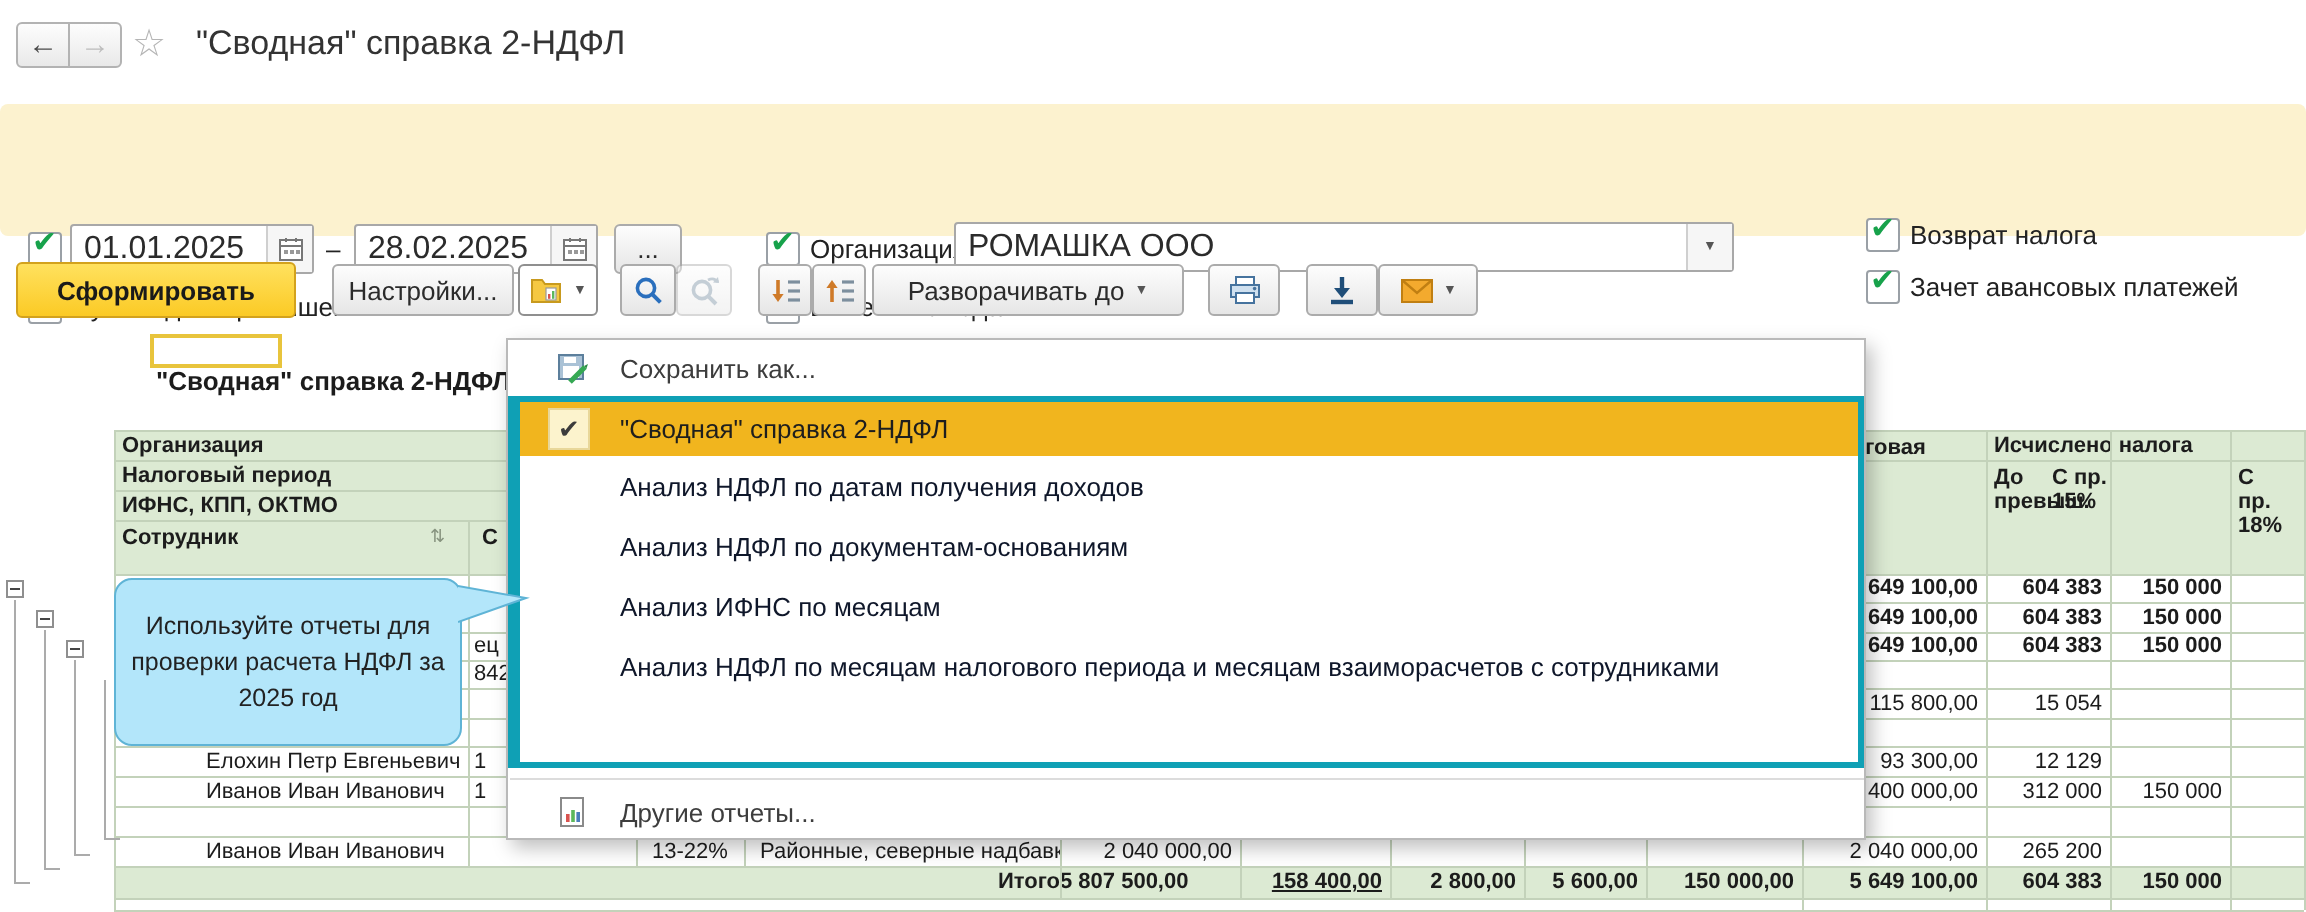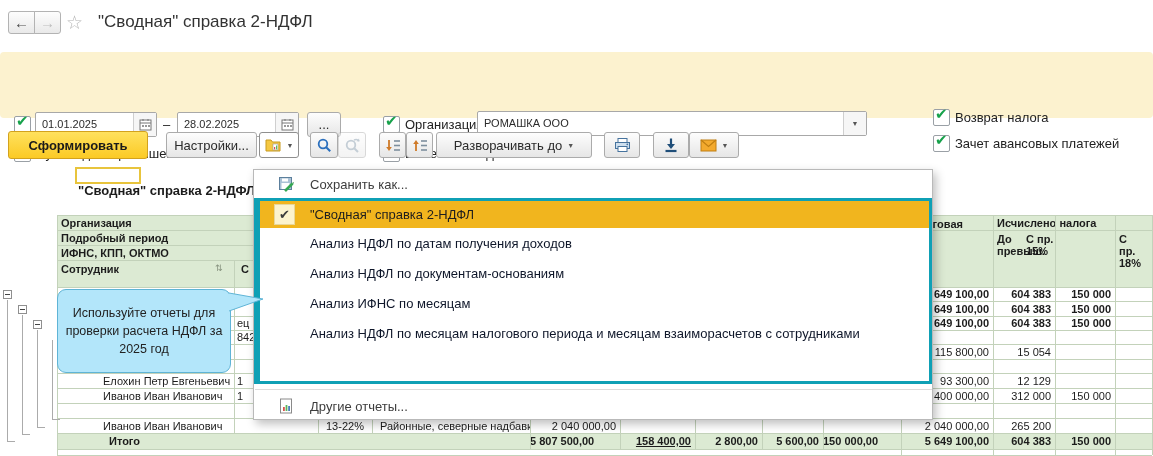--- a/index.html
+++ b/index.html
@@ -13,21 +13,21 @@
   .navbtn.first{border-radius:3px 0 0 3px}
   .navbtn.last{border-radius:0 3px 3px 0;color:#bdbdbd}
   .star{position:absolute;font-size:19px;color:#b5b5b5}
   .wtitle{position:absolute;font-size:17px;color:#333;white-space:nowrap}
   
   .fpanel{position:absolute;left:0;top:52px;width:1153px;height:66px;background:#fcf2cf;border-radius:4px}
   .cb{position:absolute;width:15px;height:15px;background:#fff;border:1px solid #9aa0a6;border-radius:2px}
   .tick{position:absolute;left:1px;top:-5px;font-size:15px;font-weight:bold;color:#17a24b}
   .flabel{position:absolute;font-size:13px;color:#222;white-space:nowrap}
   .field{position:absolute;height:25px;background:#fff;border:1px solid #a8a8a8;border-radius:2px;display:flex;box-sizing:border-box}
-  .fval{flex:1;font-size:11px;line-height:23px;padding-left:6px;white-space:nowrap;overflow:hidden}
+  .fval{flex:1;font-size:16px;line-height:23px;padding-left:6px;white-space:nowrap;overflow:hidden}
   .fbtn{width:22px;border-left:1px solid #cfcfcf;display:flex;align-items:center;justify-content:center;background:#f6f6f6}
   .caret{font-size:7px;color:#555}
   
   .tbtn{position:absolute;box-sizing:border-box;background:linear-gradient(#fdfdfd,#e6e6e6);border:1px solid #ababab;
         border-radius:3px;font-size:13px;color:#2b2b2b;display:flex;align-items:center;justify-content:center;gap:5px;white-space:nowrap}
   .gen{background:linear-gradient(#ffe15e,#fbca25);border:1px solid #d3a21d;font-weight:bold;color:#1a1a1a}
   .dis{opacity:.45}
   
   .hdrblock{position:absolute;background:#dcead3}
   .hcell{position:absolute;font-size:11px;font-weight:bold;color:#1c1c1c;box-sizing:border-box;padding:1px 0 0 4px;white-space:nowrap}
@@ -211,21 +211,21 @@
     </svg>
   <span class="caret">▼</span>
 </div>
 
 <div id="report-layer" class="abs" style="left:0;top:0;width:1153px;height:456px">
   <div class="cursor" style="left:75px;top:167px;width:62px;height:13px"></div>
   <div class="rtitle" style="left:78px;top:183px">"Сводная" справка 2-НДФЛ</div>
 
   <div class="hdrblock" style="left:57px;top:215px;width:1095px;height:72px"></div>
   <div class="hcell" style="left:57px;top:216px;width:300px">Организация</div>
-  <div class="hcell" style="left:57px;top:231px;width:300px">Подробный период</div>
+  <div class="hcell" style="left:57px;top:231px;width:300px">Налоговый период</div>
   <div class="hcell" style="left:57px;top:246px;width:300px">ИФНС, КПП, ОКТМО</div>
   <div class="hcell" style="left:57px;top:262px;width:160px">Сотрудник</div>
   <span class="abs" style="left:215px;top:263px;font-size:9px;color:#87937f">⇅</span>
   <div class="hcell" style="left:237px;top:262px;width:16px">С</div>
 
   <div class="hcell hwrap" style="left:901px;top:217px;width:88px">Налоговая база</div>
   <div class="hcell" style="left:993px;top:216px;width:158px">Исчислено налога</div>
   <div class="hcell hwrap" style="left:993px;top:232px;width:58px">До превыш.</div>
   <div class="hcell hwrap" style="left:1022px;top:232px;width:42px">С пр. 15%</div>
   <div class="hcell hwrap" style="left:1115px;top:232px;width:26px">С пр. 18%</div>
@@ -270,26 +270,26 @@
     <div class="row" style="top: 404px; height: 15px;"></div>
     <div class="row" style="top: 419px; height: 15px;">
       <div class="cell" style="left: 43px; width: 218px; line-height: 14px; text-align: left; padding: 0px 0px 0px 3px;">Иванов Иван Иванович</div>
       <div class="cell" style="left: 261px; width: 54px; line-height: 14px; text-align: left; padding: 0px 0px 0px 8px;">13-22%</div>
       <div class="cell" style="left: 315px; width: 158px; line-height: 14px; text-align: left; padding: 0px 0px 0px 8px;">Районные, северные надбавки</div>
       <div class="cell" style="left: 473px; width: 90px; line-height: 14px; text-align: right; padding: 0px 4px 0px 0px;">2 040 000,00</div>
       <div class="cell" style="left: 844px; width: 92px; line-height: 14px; text-align: right; padding: 0px 4px 0px 0px;">2 040 000,00</div>
       <div class="cell" style="left: 936px; width: 62px; line-height: 14px; text-align: right; padding: 0px 4px 0px 0px;">265 200</div>
     </div>
     <div class="row" style="top: 434px; height: 16px; background: rgb(220, 234, 211);">
-      <div class="cell" style="left: 0px; width: 473px; line-height: 15px; text-align: left; padding: 0px 0px 0px 4px; font-weight: bold; margin-left: 48px;">Итого</div>
+      <div class="cell" style="left: 0px; width: 473px; line-height: 15px; text-align: right; padding: 0px 0px 0px 4px; font-weight: bold;">Итого</div>
       <div class="cell" style="left: 473px; width: 90px; line-height: 15px; text-align: left; padding: 0px 4px 0px 0px; font-weight: bold;">5 807 500,00</div>
       <div class="cell" style="left: 563px; width: 75px; line-height: 15px; text-align: right; padding: 0px 4px 0px 0px; font-weight: bold; text-decoration: underline;">158 400,00</div>
       <div class="cell" style="left: 638px; width: 67px; line-height: 15px; text-align: right; padding: 0px 4px 0px 0px; font-weight: bold;">2 800,00</div>
       <div class="cell" style="left: 705px; width: 61px; line-height: 15px; text-align: right; padding: 0px 4px 0px 0px; font-weight: bold;">5 600,00</div>
-      <div class="cell" style="left: 766px; width: 78px; line-height: 15px; text-align: left; padding: 0px 4px 0px 0px; font-weight: bold;">150 000,00</div>
+      <div class="cell" style="left: 766px; width: 78px; line-height: 15px; text-align: right; padding: 0px 4px 0px 12px; font-weight: bold;">150 000,00</div>
       <div class="cell" style="left: 844px; width: 92px; line-height: 15px; text-align: right; padding: 0px 4px 0px 0px; font-weight: bold;">5 649 100,00</div>
       <div class="cell" style="left: 936px; width: 62px; line-height: 15px; text-align: right; padding: 0px 4px 0px 0px; font-weight: bold;">604 383</div>
       <div class="cell" style="left: 998px; width: 60px; line-height: 15px; text-align: right; padding: 0px 4px 0px 0px; font-weight: bold;">150 000</div>
     </div>
     <div class="row" style="top: 450px; height: 6px;"></div>
     <div class="vline" style="left: 57px; top: 215px; width: 1px; height: 240px;"></div>
     <div class="vline" style="left: 234px; top: 288px; width: 1px; height: 146px;"></div>
     <div class="vline" style="left: 234px; top: 260px; width: 1px; height: 27px;"></div>
     <div class="vline" style="left: 318px; top: 419px; width: 1px; height: 15px;"></div>
     <div class="vline" style="left: 372px; top: 419px; width: 1px; height: 15px;"></div>

